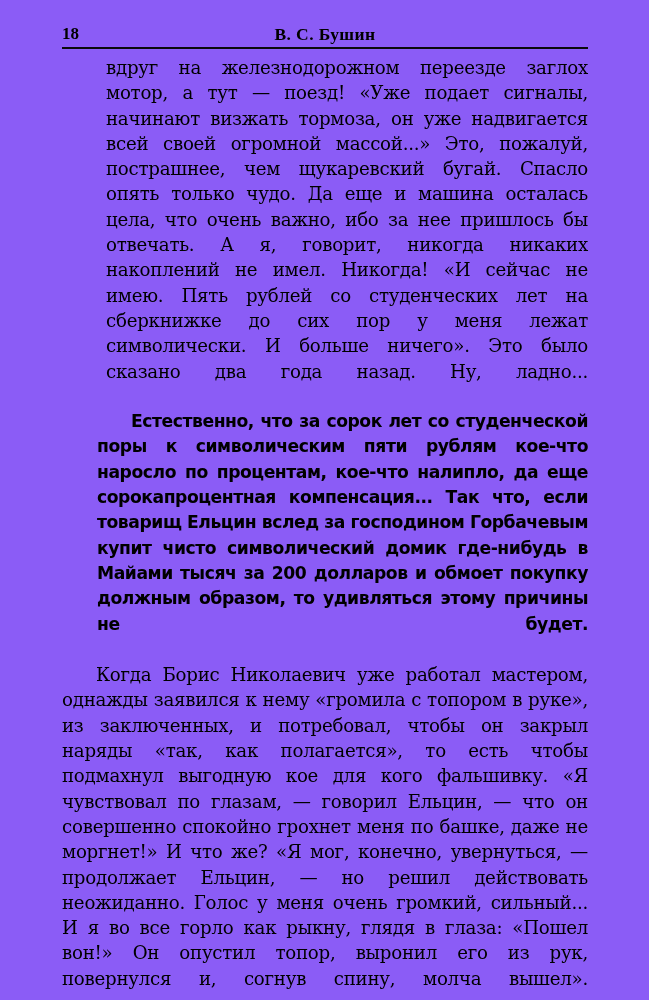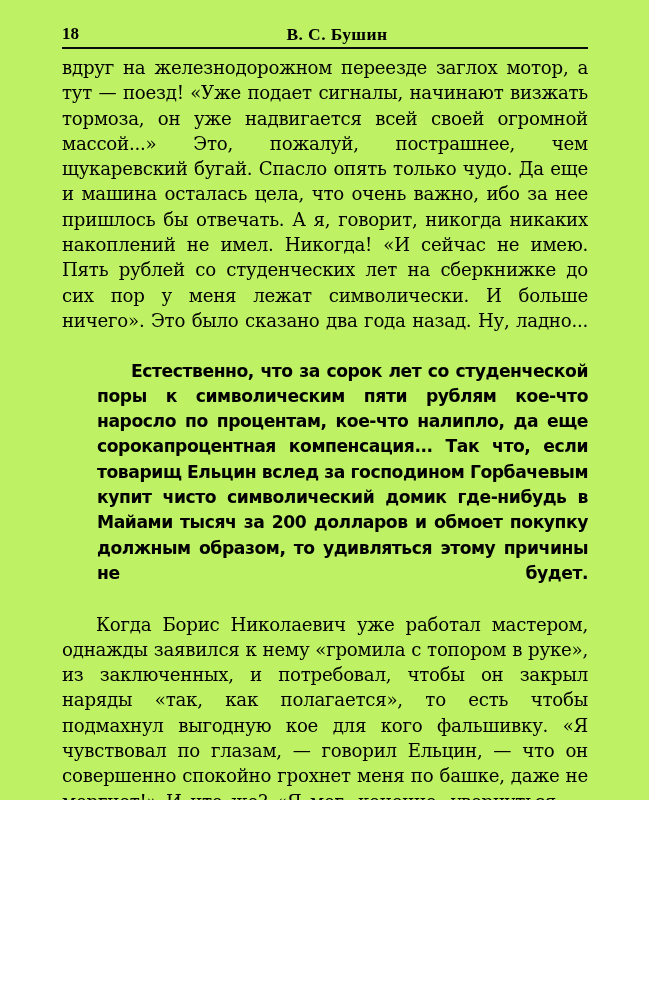--- a/index.html
+++ b/index.html
@@ -9,22 +9,22 @@
     background: #ffffff;
   }
   body {
     font-family: "Liberation Serif", "DejaVu Serif", serif;
     color: #000000;
     -webkit-font-smoothing: none;
   }
   .page {
     position: relative;
     width: 649px;
-    height: 800px;
-    background: #bef264;
+    height: 1000px;
+    background: #8b5cf6;
     overflow: hidden;
     margin: 0 auto;
   }
 
   
   .running-head {
     position: absolute;
     left: 62px;
     top: 24px;
     width: 526px;
@@ -34,21 +34,21 @@
     position: absolute;
     left: 0;
     top: 0;
     font-size: 17px;
     font-weight: bold;
     letter-spacing: 0px;
     line-height: 20px;
   }
   .head-title {
     position: absolute;
-    left: 12px;
+    left: 0;
     top: 0;
     width: 526px;
     text-align: center;
     font-size: 17.5px;
     font-weight: bold;
     line-height: 20px;
     letter-spacing: 0.4px;
   }
   .head-rule {
     position: absolute;
@@ -74,20 +74,21 @@
     text-align: justify;
     text-indent: 34px;
     letter-spacing: 0px;
     word-spacing: 0px;
     hyphens: none;
     -webkit-hyphens: none;
   }
   
   p.para.cont {
     text-indent: 0;
+    margin-left: 44px;
   }
   
   p.para.w-heavy {
     font-family: "DejaVu Serif", "Liberation Serif", serif;
     font-size: 18.2px;
     letter-spacing: -0.25px;
   }
   p.para.w-sans {
     font-family: "DejaVu Sans", "Liberation Sans", sans-serif;
     font-size: 17.2px;

